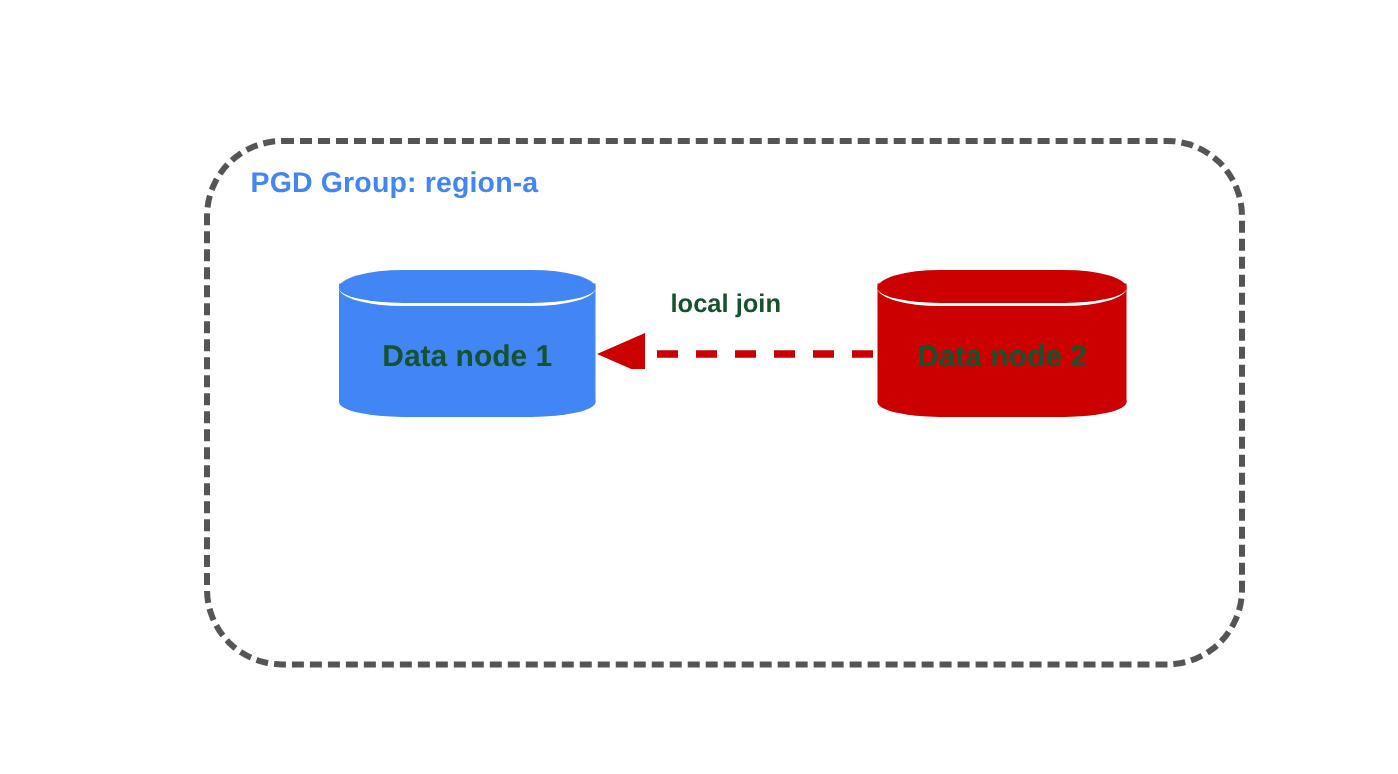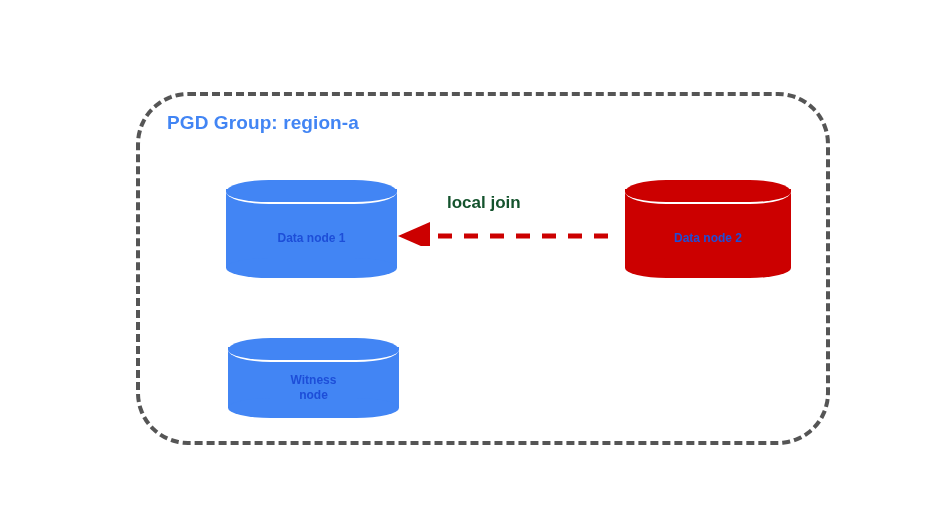--- a/index.html
+++ b/index.html
@@ -81,22 +81,22 @@
   .cyl-label {
     position: absolute;
     left: 0;
     right: 0;
     top: 0;
     bottom: 0;
     display: flex;
     align-items: center;
     justify-content: center;
     text-align: center;
-    color: #1d4ed8;
-    font-size: 12px;
+    color: #14532d;
+    font-size: 20px;
     font-weight: bold;
     line-height: 1.25;
     white-space: pre-line;
     z-index: 3;
     margin-top: 19px;
   }
 
   
   #node-data-1 {
     left: 226px;
@@ -106,21 +106,21 @@
     --fill: #4285F4;
   }
   #node-witness {
     left: 228px;
     top: 338px;
     width: 171px;
     height: 80px;
     --fill: #4285F4;
   }
   #node-data-2 {
-    left: 625px;
+    left: 585px;
     top: 180px;
     width: 166px;
     height: 98px;
     --fill: #CC0000;
   }
 
   
   .connector {
     position: absolute;
     left: 396px;
@@ -150,27 +150,20 @@
 
   <div class="group-title">PGD Group: region-a</div>
 
   <div class="cylinder" id="node-data-1">
     <div class="cyl-body"></div>
     <div class="cyl-bottom"></div>
     <div class="cyl-top"></div>
     <div class="cyl-label">Data node 1</div>
   </div>
 
-  <div class="cylinder" id="node-witness">
-    <div class="cyl-body"></div>
-    <div class="cyl-bottom"></div>
-    <div class="cyl-top"></div>
-    <div class="cyl-label">Witness
-node</div>
-  </div>
 
   <div class="cylinder" id="node-data-2">
     <div class="cyl-body"></div>
     <div class="cyl-bottom"></div>
     <div class="cyl-top"></div>
     <div class="cyl-label">Data node 2</div>
   </div>
 
   <div class="connector">
     <svg width="214" height="50" viewBox="0 0 214 50">

